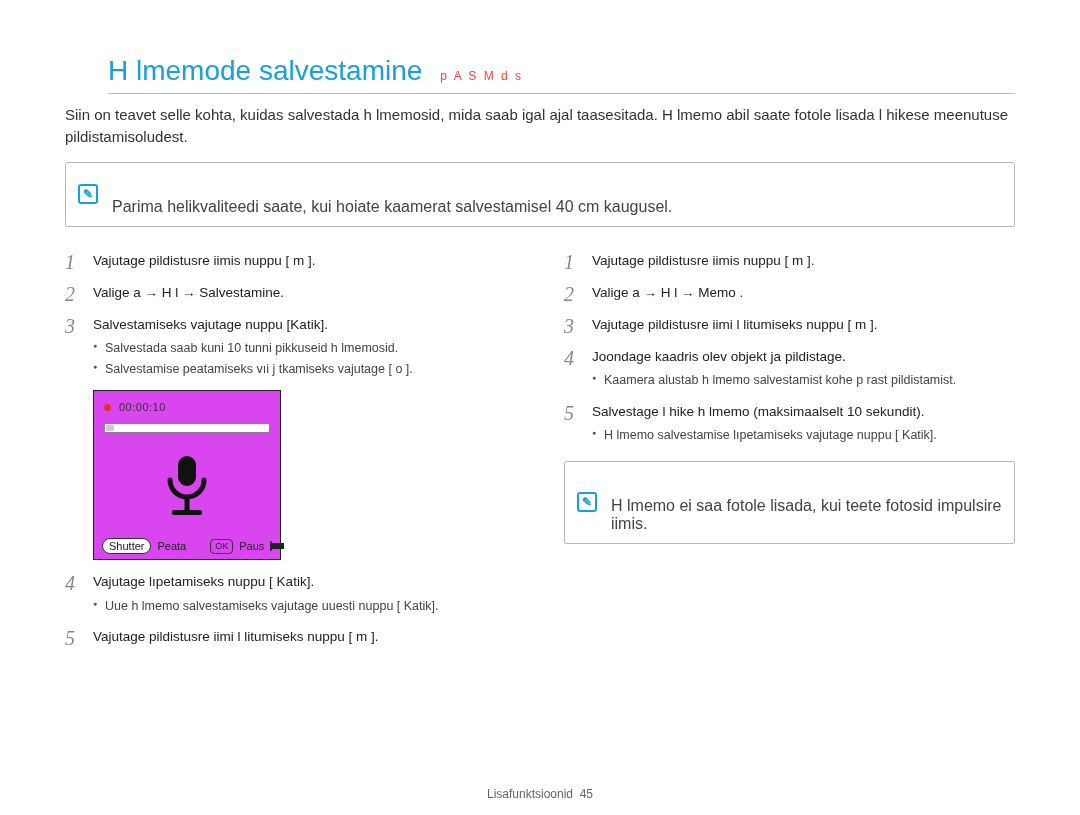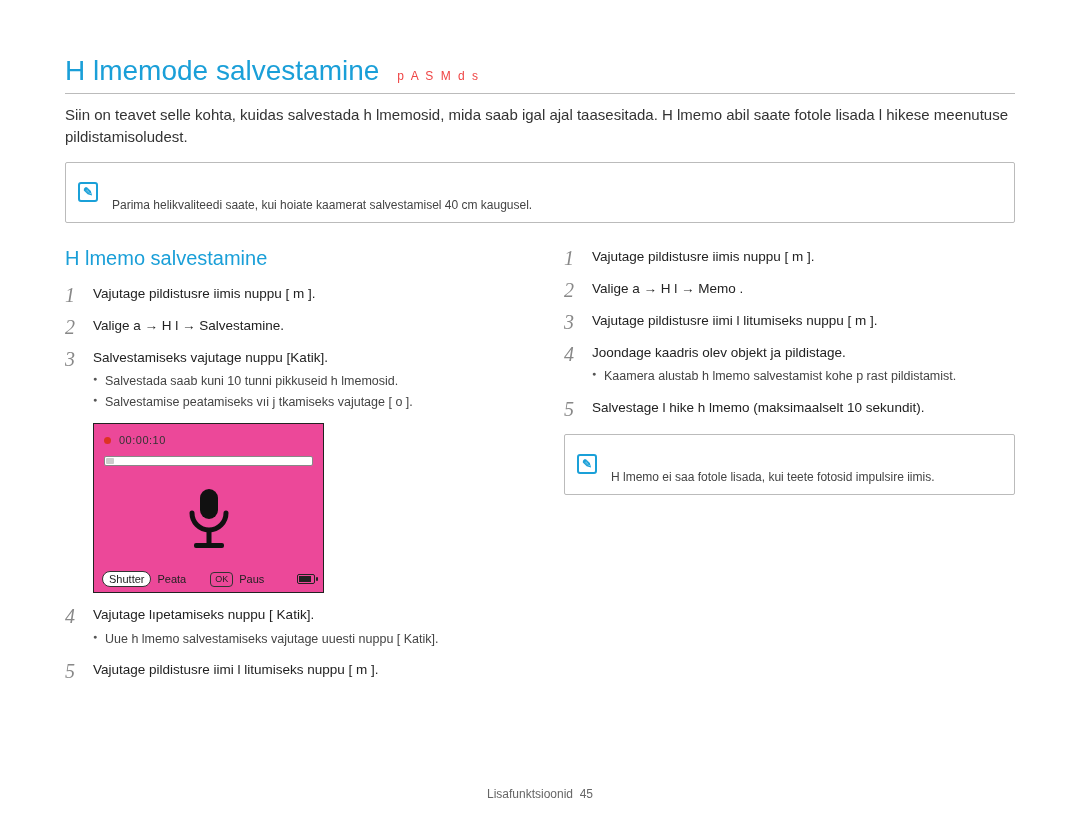--- a/index.html
+++ b/index.html
@@ -12,20 +12,21 @@
     padding: 55px 65px 30px 65px;
     position: relative;
   }
   .page-title-row {
     display: flex;
     align-items: baseline;
     gap: 18px;
     border-bottom: 1px solid #bbb;
     padding-bottom: 6px;
     margin-bottom: 10px;
+    margin-left: 43px;
   }
   .page-title {
     font-size: 28px;
     font-weight: 400;
     color: #1a9fd8;
   }
   .mode-tags {
     font-size: 12px;
     color: #ef4444;
     letter-spacing: 2px;
@@ -47,21 +48,21 @@
   }
   .tip-icon {
     width: 20px; height: 20px;
     border: 2px solid #1aa0d8;
     border-radius: 3px;
     display: flex; align-items: center; justify-content: center;
     color: #1aa0d8;
     font-size: 12px; font-weight: bold;
     flex: 0 0 20px;
   }
-  .tip-text { font-size: 12px; color: #444; margin-top: 25px; }
+  .tip-text { font-size: 16px; color: #444; margin-top: 25px; }
   .columns {
     display: flex;
     gap: 48px;
   }
   .col { flex: 1; }
   .section-title {
     font-size: 20px;
     color: #1a9fd8;
     font-weight: 400;
     margin-bottom: 14px;
@@ -100,24 +101,24 @@
     margin-bottom: 2px;
   }
   .sub li::before {
     content: "●";
     position: absolute;
     left: 0; top: 2px;
     font-size: 7px;
     color: #555;
   }
   .recorder {
-    width: 231px;
+    width: 188px;
     border: 1px solid #222;
     margin: 8px 0 12px 28px;
-    background: #ec4899;
+    background: #d946ef;
   }
   .rec-top {
     height: 32px;
     display: flex; align-items: center;
     padding: 0 10px;
     gap: 8px;
   }
   .rec-dot {
     width: 7px; height: 7px; border-radius: 50%;
     background: #d32;
@@ -190,21 +191,20 @@
 <p class="intro">Siin on teavet selle kohta, kuidas salvestada h  lmemosid, mida saab igal ajal taasesitada. H  lmemo abil saate fotole lisada l     hikese meenutuse pildistamisoludest.</p>
 
 <div class="tip-box">
   <div class="tip-icon">✎</div>
   <div class="tip-text">Parima helikvaliteedi saate, kui hoiate kaamerat salvestamisel 40 cm kaugusel.</div>
 </div>
 
 <div class="columns">
 
   <div class="col">
-    <div class="section-title">H  lmemo salvestamine</div>
 
     <div class="step">
       <div class="step-num">1</div>
       <div class="step-body">Vajutage pildistusre iimis nuppu [ m        ].</div>
     </div>
 
     <div class="step">
       <div class="step-num">2</div>
       <div class="step-body">Valige a    → H  l   → Salvestamine.</div>
     </div>
@@ -287,20 +287,23 @@
         <ul class="sub">
           <li>Kaamera alustab h  lmemo salvestamist kohe p rast pildistamist.</li>
         </ul>
       </div>
     </div>
 
     <div class="step">
       <div class="step-num">5</div>
       <div class="step-body">
         <span>Salvestage l hike h  lmemo (maksimaalselt 10 sekundit).</span>
+        <ul class="sub">
+          <li>H  lmemo salvestamise lıpetamiseks vajutage nuppu [  Katik].</li>
+        </ul>
       </div>
     </div>
 
     <div class="tip-box-inner">
       <div class="tip-icon">✎</div>
       <div class="tip-text">H  lmemo ei saa fotole lisada, kui teete fotosid impulsire iimis.</div>
     </div>
   </div>
 </div>
 

